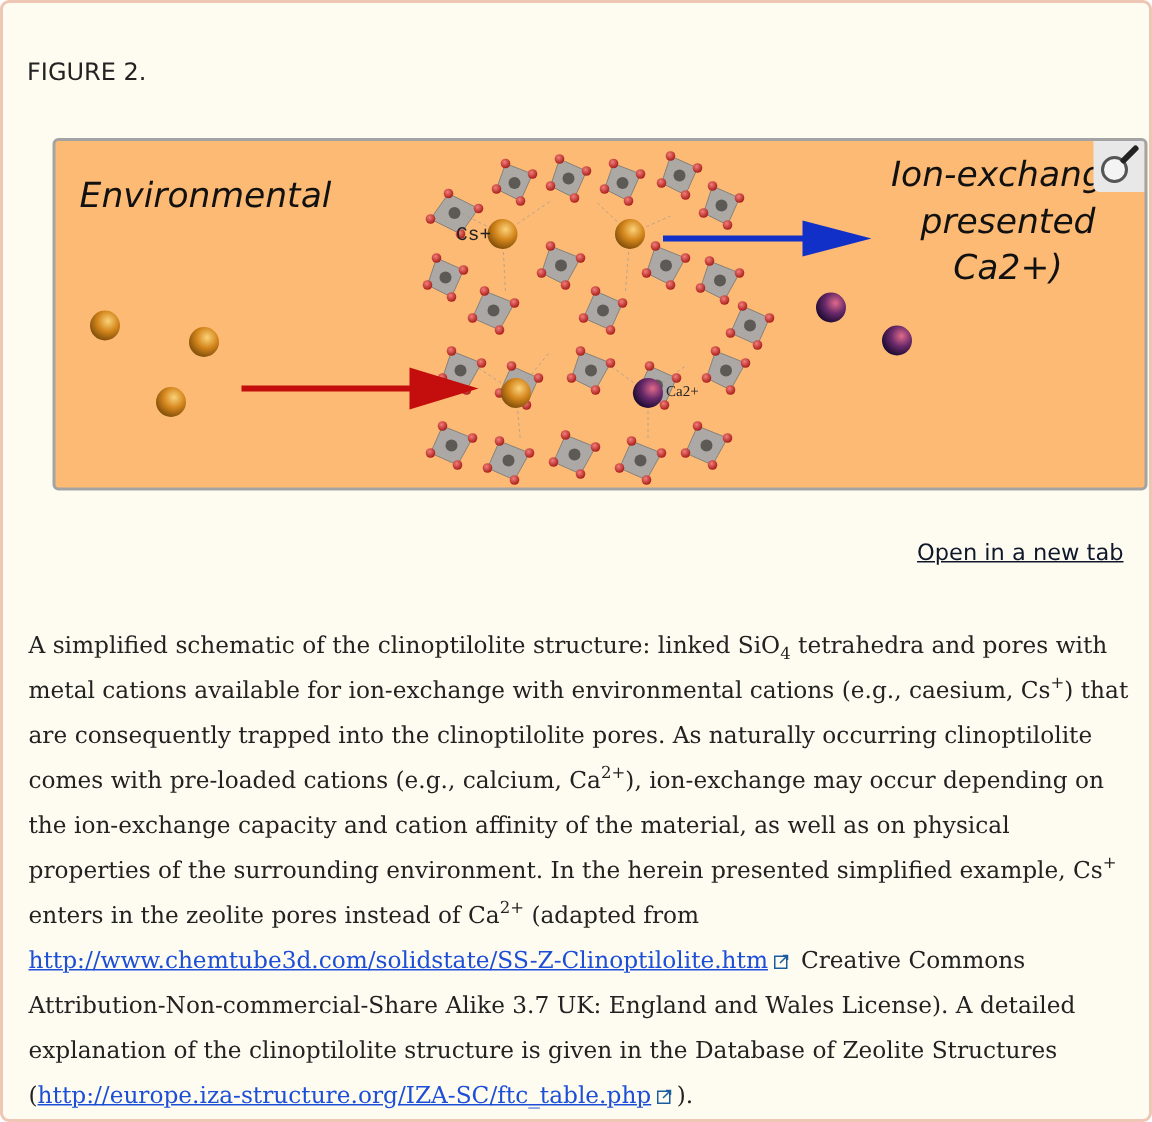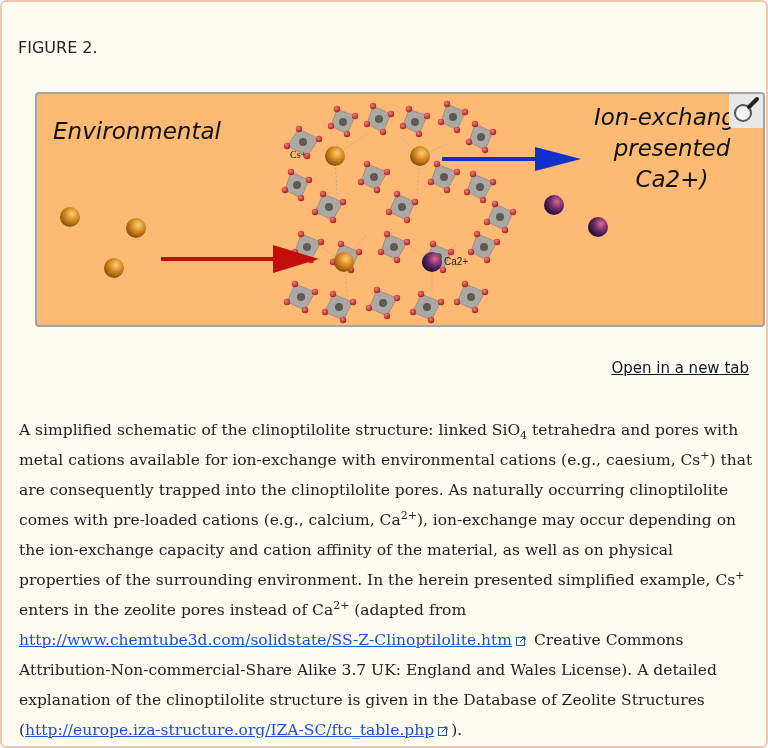--- a/index.html
+++ b/index.html
@@ -258,22 +258,22 @@
 
       <g>
         <rect x="124" y="163" width="130" height="4" fill="#c40d0d"></rect>
         <polygon points="236,151 282,165 236,179" fill="#c40d0d"></polygon>
       </g>
       <g>
         <rect x="405" y="63" width="110" height="4" fill="#1030c8"></rect>
         <polygon points="498,53 544,65 498,77" fill="#1030c8"></polygon>
       </g>
     </svg>
-    <div style="position:absolute; left:253px; top:55px; font-family:Liberation Serif, serif; font-size:10px; color:#222;">Cs+</div>
-    <div style="position:absolute; left:407px; top:162px; font-family:Liberation Sans, sans-serif; font-size:10px; color:#222;">Ca2+</div>
+    <div style="position:absolute; left:267px; top:55px; font-family:Liberation Mono, monospace; font-size:13px; color:#222;">Cs+</div>
+    <div style="position:absolute; left:407px; top:162px; font-family:Liberation Serif, serif; font-size:10px; color:#222;">Ca2+</div>
 
     <div class="zoom-btn">
       <svg width="34" height="34">
         <circle cx="14" cy="19" r="8" fill="#f4f4f4" stroke="#555" stroke-width="2"></circle>
         <line x1="20" y1="13" x2="28" y2="5" stroke="#222" stroke-width="4" stroke-linecap="round"></line>
       </svg>
     </div>
   </div>
 
   <a class="open-link">Open in a new tab</a>

